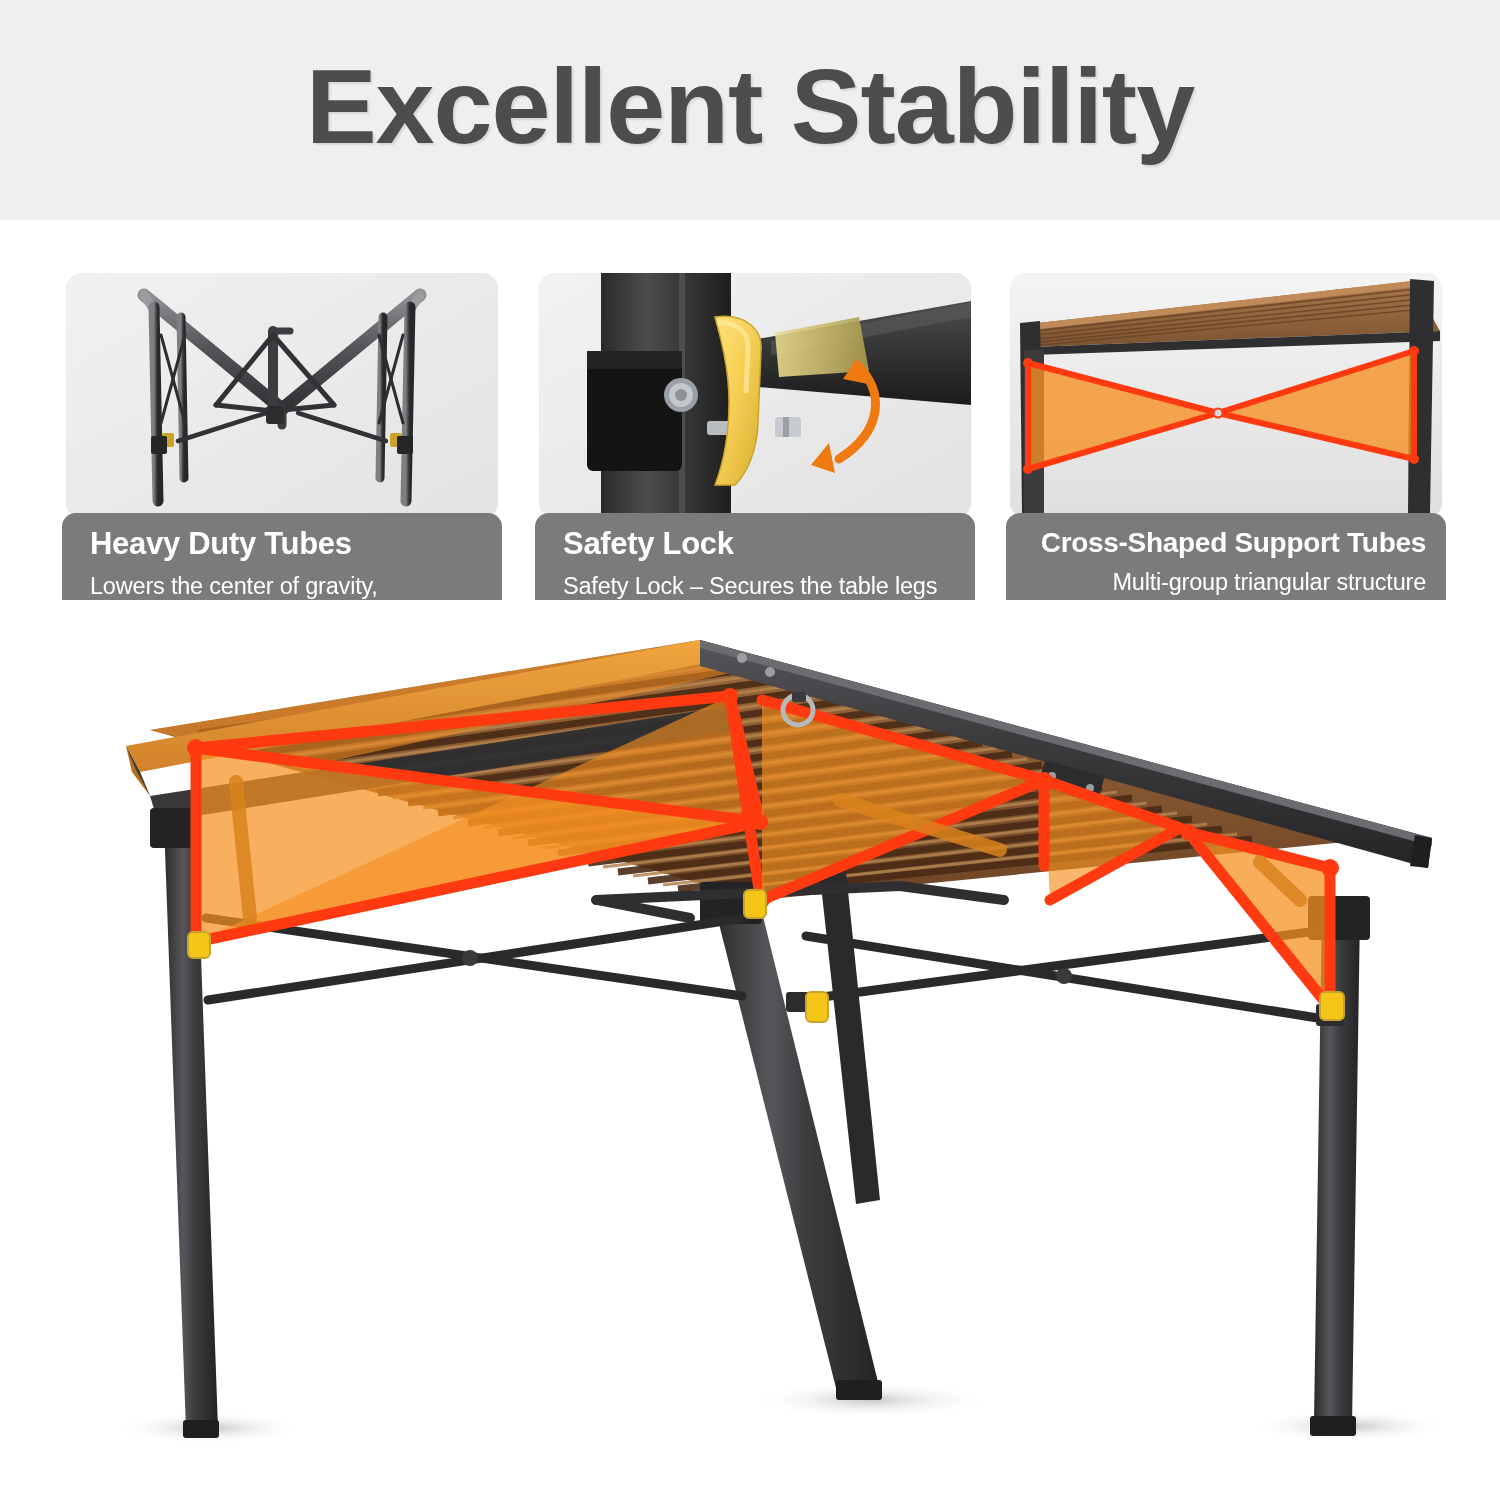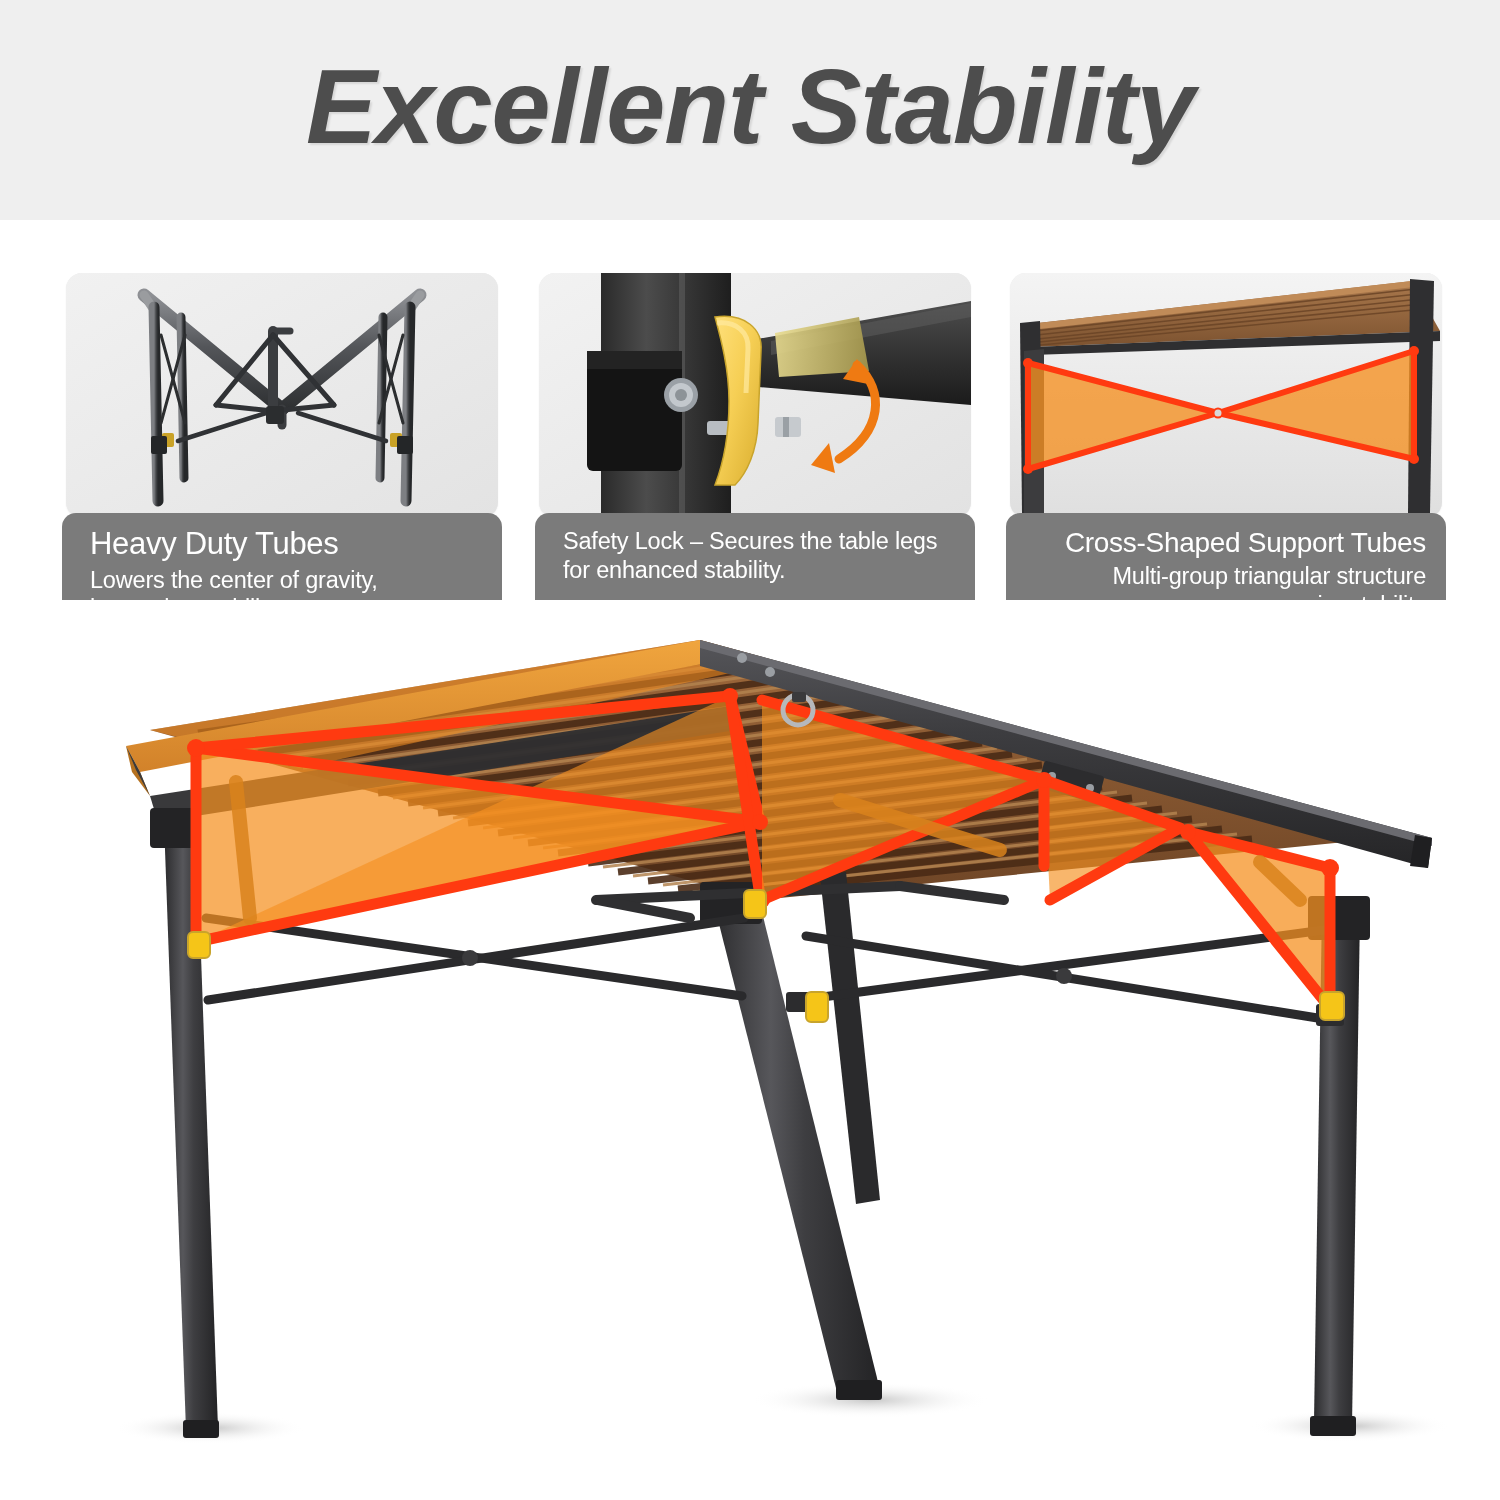--- a/index.html
+++ b/index.html
@@ -18,21 +18,20 @@
   .page-title{
     position:absolute;left:0;top:46px;width:1500px;
     text-align:center;
     font-size:106px;
     font-weight:bold;
     letter-spacing:-1px;
     color:#4d4d4d;
     line-height:1.15;
     text-shadow:2px 2px 2px rgba(0,0,0,0.10);
     white-space:nowrap;
-    font-style:italic;
   }
   
   .cards-row{
     position:absolute;left:0;top:268px;width:1500px;height:375px;
   }
   .feature-card{
     position:absolute;top:0;width:440px;height:370px;
   }
   .feature-card.c1{left:62px;}
   .feature-card.c2{left:535px;}
@@ -47,22 +46,22 @@
   }
   .caption{
     position:absolute;left:0;top:245px;width:440px;height:122px;
     background:#7b7b7b;
     border-radius:14px;
     box-sizing:border-box;
     padding:14px 20px 10px 28px;
     color:#ffffff;
   }
   .caption-title{
-    font-size:31px;font-weight:normal;line-height:1.12;
-    letter-spacing:-0.3px;margin-bottom:4px;white-space:nowrap;
+    font-size:31px;font-weight:bold;line-height:1.12;
+    letter-spacing:-0.3px;margin-bottom:10px;white-space:nowrap;
   }
   .caption-title.small{font-size:28px;}
   .caption-desc{
     font-size:23.5px;line-height:1.22;font-weight:400;letter-spacing:-0.2px;
   }
 
   
   .thumb-svg{position:absolute;left:0;top:0;width:100%;height:100%;display:block;}
 
   
@@ -196,20 +195,21 @@
 
         <path d="M176 44 C206 40 224 56 222 78 L219 150 C218 178 208 200 196 212 L176 212 C186 186 190 156 190 128 C190 96 182 66 176 44 Z" fill="url(#ylev)" stroke="#c8a42c" stroke-width="1.5"></path>
         <path d="M178 50 C198 48 210 60 209 76 L207 120" fill="none" stroke="#ffeaa0" stroke-width="5" opacity="0.7"></path>
 
         <path d="M318 92 C346 118 344 158 300 186" fill="none" stroke="#ef7a12" stroke-width="9" stroke-linecap="round"></path>
         <polygon points="318,86 334,112 304,106" fill="#ef7a12"></polygon>
         <polygon points="296,200 290,170 272,192" fill="#ef7a12"></polygon>
       </svg>
     </div>
     <div class="caption">
+      <div class="caption-title">Safety Lock</div>
       <div class="caption-desc">Safety Lock – Secures the table legs for enhanced stability.</div>
     </div>
   </div>
 
   <div class="feature-card c3">
     <div class="thumb">
       <svg class="thumb-svg" viewBox="0 0 432 245" preserveAspectRatio="xMidYMid slice">
         <defs>
           <linearGradient id="t3bg" x1="0" y1="0" x2="0" y2="1">
             <stop offset="0%" stop-color="#f4f4f4"></stop>

